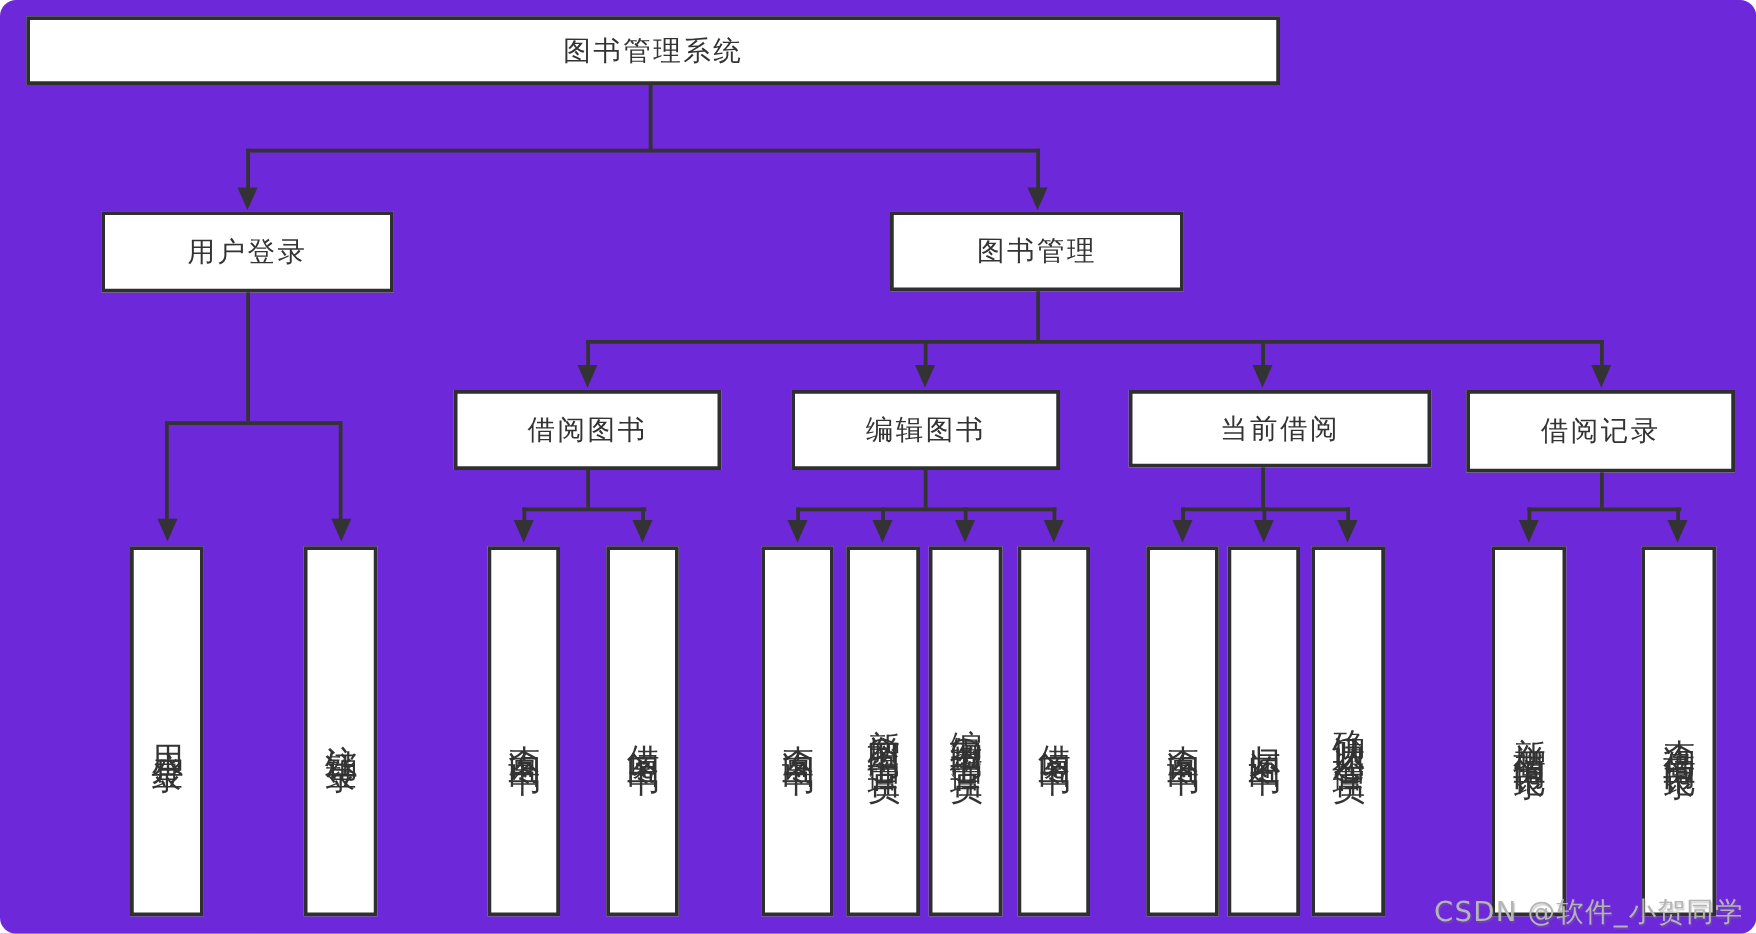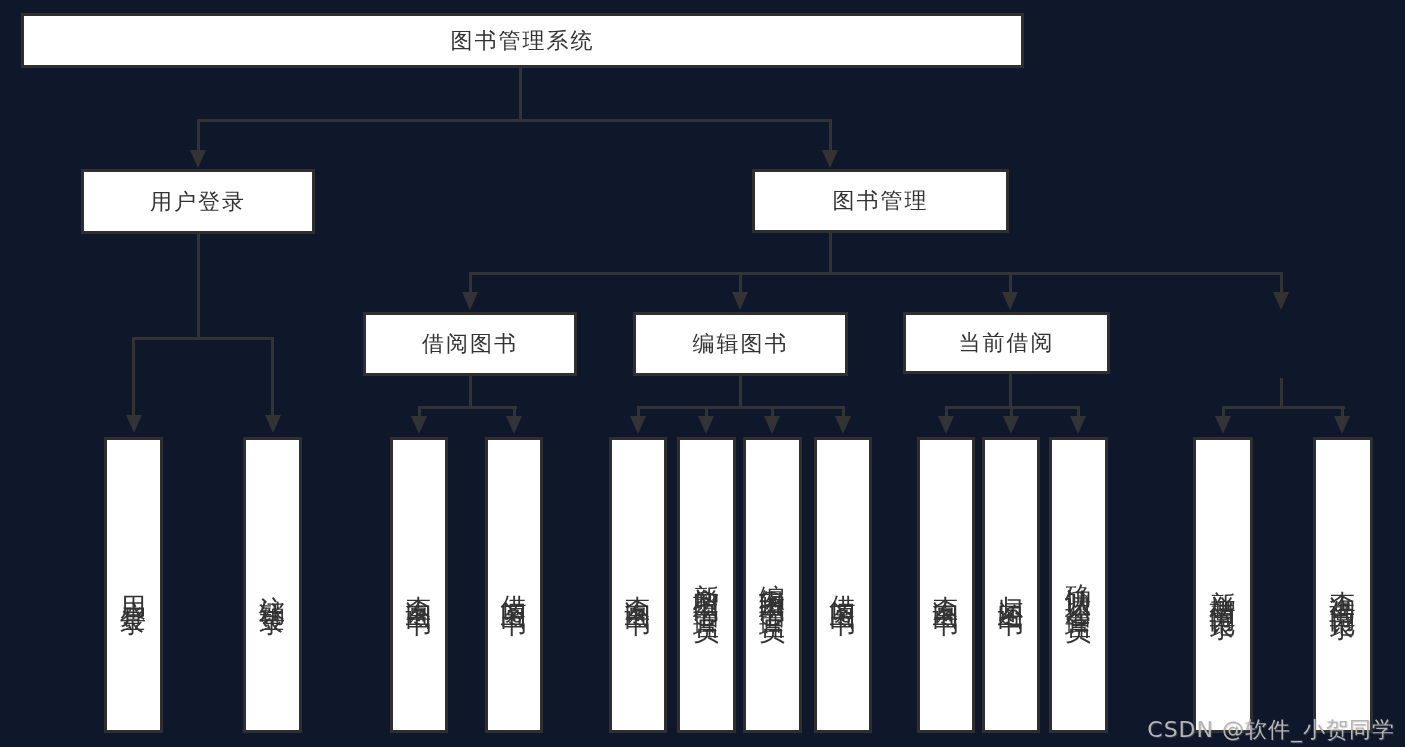--- a/index.html
+++ b/index.html
@@ -4,22 +4,23 @@
 <style>
   html, body { margin: 0; padding: 0; }
   body {
     font-family: "DejaVu Sans", "Liberation Sans", sans-serif;
     background: #ffffff;
   }
   #canvas {
     position: relative;
     width: 1405px;
     height: 747px;
-    background: #0f172a;
+    background: #6d28d9;
     overflow: hidden;
+    border-radius: 13px;
   }
   .hbox {
     position: absolute;
     box-sizing: border-box;
     border: 3px solid #2f2f2f;
     background: #ffffff;
     display: flex;
     align-items: center;
     justify-content: center;
     font-size: 22px;
@@ -68,28 +69,29 @@
 </style>
 </head>
 <body>
 
 <div id="canvas">
 
   <div class="hbox" style="left:21px; top:13px; width:1003px; height:55px;">图书管理系统</div>
 
   <div class="hbox" style="left:81px; top:169px; width:234px; height:65px;">用户登录</div>
 
-  <div class="hbox" style="left:752px; top:169px; width:257px; height:64px;">图书管理</div>
+  <div class="hbox" style="left:712px; top:169px; width:235px; height:64px;">图书管理</div>
 
   <div class="hbox" style="left:363px; top:312px; width:214px; height:64px;">借阅图书</div>
 
   <div class="hbox" style="left:633px; top:312px; width:215px; height:64px;">编辑图书</div>
 
-  <div class="hbox" style="left:903px; top:312px; width:207px; height:62px;font-family:Liberation Mono, monospace;">当前借阅</div>
+  <div class="hbox" style="left:903px; top:312px; width:242px; height:62px;font-family:Liberation Mono, monospace;">当前借阅</div>
 
+  <div class="hbox" style="left:1173px; top:312px; width:215px; height:66px;">借阅记录</div>
 
   <div class="vbox" style="left:104px; top:437px; width:59px; height:296px;">用户登录</div>
 
   <div class="vbox" style="left:243px; top:437px; width:59px; height:296px;">注销登录</div>
 
   <div class="vbox" style="left:390px; top:437px; width:58px; height:296px;">查询图书</div>
 
   <div class="vbox" style="left:485px; top:437px; width:58px; height:296px;">借阅图书</div>
 
   <div class="vbox" style="left:609px; top:437px; width:58px; height:296px;">查询图书</div>

